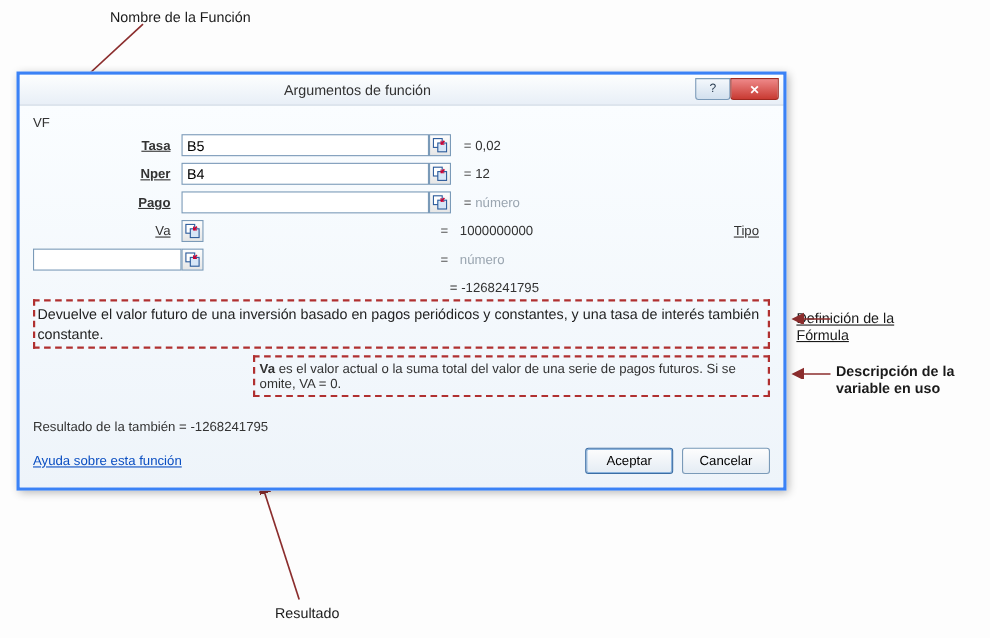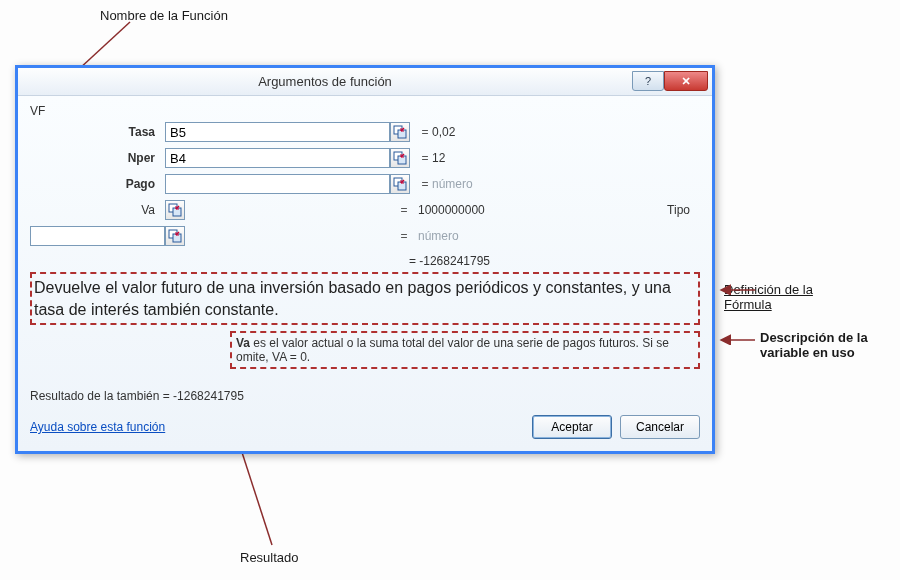--- a/index.html
+++ b/index.html
@@ -83,20 +83,21 @@
   .args-grid {
     display: grid;
     grid-template-columns: 135px 225px 28px 14px 1fr;
     row-gap: 6px;
     align-items: center;
   }
   .arg-label {
     text-align: right;
     padding-right: 10px;
     font-size: 12px;
+    text-decoration: underline;
   }
   .arg-label.bold { font-weight: bold; }
   .arg-input {
     height: 20px;
     border: 1px solid #7a9ab8;
     background: #fff;
     padding: 0 4px;
     font-size: 13px;
     font-family: inherit;
   }
@@ -117,21 +118,21 @@
   .preview-line {
     text-align: right;
     padding-right: 210px;
     margin-top: 8px;
     color: #333;
   }
   .desc-block {
     position: relative;
     margin-top: 4px;
     padding: 3px 2px;
-    font-size: 16px;
+    font-size: 13px;
     color: #222;
     line-height: 1.35;
   }
   .dashed-box {
     border: 2px dashed #b03030;
   }
   .arg-desc {
     margin-top: 6px;
     margin-left: 200px;
     padding: 3px 4px;
@@ -169,21 +170,21 @@
     border-color: #3b6ea5;
     box-shadow: 0 0 0 1px #8ab3dd inset;
   }
 </style>
 </head>
 <body>
 
 <div class="annotation" style="left:100px; top:8px;">Nombre de la Función</div>
 <div class="annotation" style="left:724px; top:282px; width:130px;text-decoration:underline;">Definición de la Fórmula</div>
 <div class="annotation" style="left:760px; top:330px; width:130px;font-weight:bold;">Descripción de la variable en uso</div>
-<div class="annotation" style="left:240px; top:550px;">Resultado</div>
+<div class="annotation" style="left:250px; top:550px;">Resultado</div>
 
 <svg class="arrow" style="left:0;top:0;" width="900" height="580">
   <defs>
     <marker id="ah" markerWidth="8" markerHeight="8" refX="6" refY="3" orient="auto">
       <path d="M0,0 L6,3 L0,6 Z" fill="#8b2d2d"></path>
     </marker>
   </defs>
   <line x1="130" y1="22" x2="40" y2="105" marker-end="url(#ah)"></line>
   <line x1="755" y1="290" x2="722" y2="290" marker-end="url(#ah)"></line>
   <line x1="755" y1="340" x2="722" y2="340" marker-end="url(#ah)"></line>

